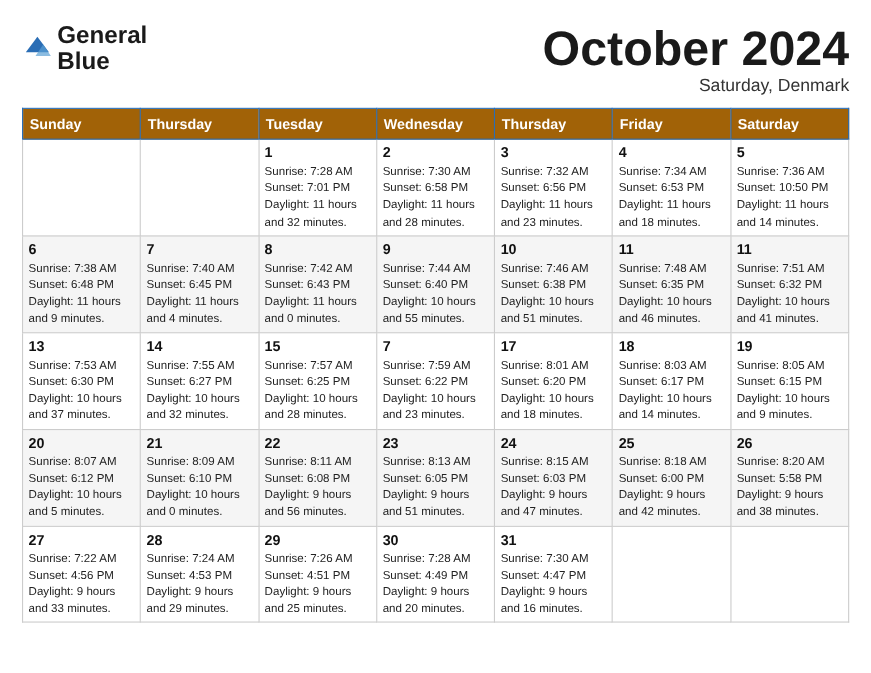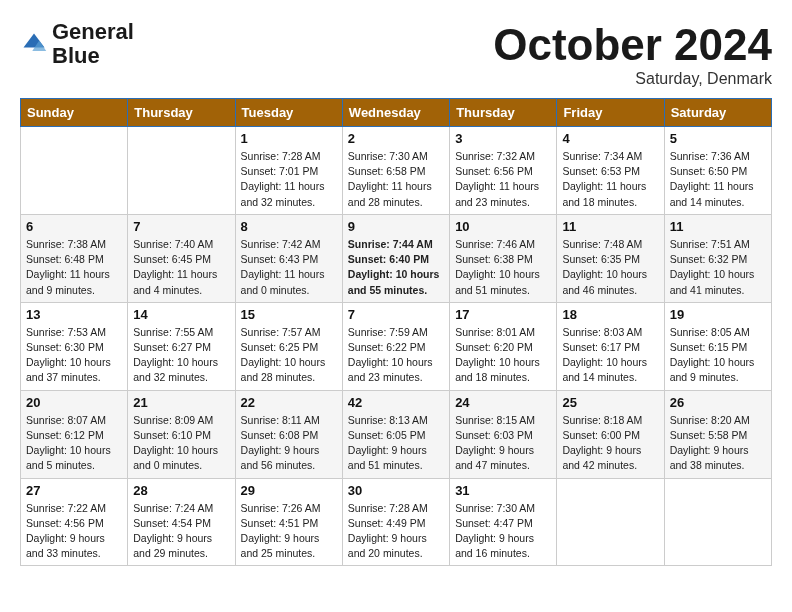--- a/index.html
+++ b/index.html
@@ -144,21 +144,21 @@
         </td>
         <td>
           <div class="day-num">4</div>
           <div class="day-info" style="white-space: pre-line;">Sunrise: 7:34 AM
 Sunset: 6:53 PM
 Daylight: 11 hours and 18 minutes.</div>
         </td>
         <td>
           <div class="day-num">5</div>
           <div class="day-info" style="white-space: pre-line;">Sunrise: 7:36 AM
-Sunset: 6:50 PM
+Sunset: 10:50 PM
 Daylight: 11 hours and 14 minutes.</div>
         </td>
       </tr>
       <tr class="row-even">
         <td>
           <div class="day-num">6</div>
           <div class="day-info" style="white-space: pre-line;">Sunrise: 7:38 AM
 Sunset: 6:48 PM
 Daylight: 11 hours and 9 minutes.</div>
         </td>
@@ -169,21 +169,21 @@
 Daylight: 11 hours and 4 minutes.</div>
         </td>
         <td>
           <div class="day-num">8</div>
           <div class="day-info" style="white-space: pre-line;">Sunrise: 7:42 AM
 Sunset: 6:43 PM
 Daylight: 11 hours and 0 minutes.</div>
         </td>
         <td>
           <div class="day-num">9</div>
-          <div class="day-info" style="white-space: pre-line; font-weight: bold;">Sunrise: 7:44 AM
+          <div class="day-info" style="white-space: pre-line;">Sunrise: 7:44 AM
 Sunset: 6:40 PM
 Daylight: 10 hours and 55 minutes.</div>
         </td>
         <td>
           <div class="day-num">10</div>
           <div class="day-info" style="white-space: pre-line;">Sunrise: 7:46 AM
 Sunset: 6:38 PM
 Daylight: 10 hours and 51 minutes.</div>
         </td>
         <td>
@@ -256,21 +256,21 @@
 Sunset: 6:10 PM
 Daylight: 10 hours and 0 minutes.</div>
         </td>
         <td>
           <div class="day-num">22</div>
           <div class="day-info" style="white-space: pre-line;">Sunrise: 8:11 AM
 Sunset: 6:08 PM
 Daylight: 9 hours and 56 minutes.</div>
         </td>
         <td>
-          <div class="day-num">42</div>
+          <div class="day-num">23</div>
           <div class="day-info" style="white-space: pre-line;">Sunrise: 8:13 AM
 Sunset: 6:05 PM
 Daylight: 9 hours and 51 minutes.</div>
         </td>
         <td>
           <div class="day-num">24</div>
           <div class="day-info" style="white-space: pre-line;">Sunrise: 8:15 AM
 Sunset: 6:03 PM
 Daylight: 9 hours and 47 minutes.</div>
         </td>
@@ -290,21 +290,21 @@
       <tr class="row-odd">
         <td>
           <div class="day-num">27</div>
           <div class="day-info" style="white-space: pre-line;">Sunrise: 7:22 AM
 Sunset: 4:56 PM
 Daylight: 9 hours and 33 minutes.</div>
         </td>
         <td>
           <div class="day-num">28</div>
           <div class="day-info" style="white-space: pre-line;">Sunrise: 7:24 AM
-Sunset: 4:54 PM
+Sunset: 4:53 PM
 Daylight: 9 hours and 29 minutes.</div>
         </td>
         <td>
           <div class="day-num">29</div>
           <div class="day-info" style="white-space: pre-line;">Sunrise: 7:26 AM
 Sunset: 4:51 PM
 Daylight: 9 hours and 25 minutes.</div>
         </td>
         <td>
           <div class="day-num">30</div>

